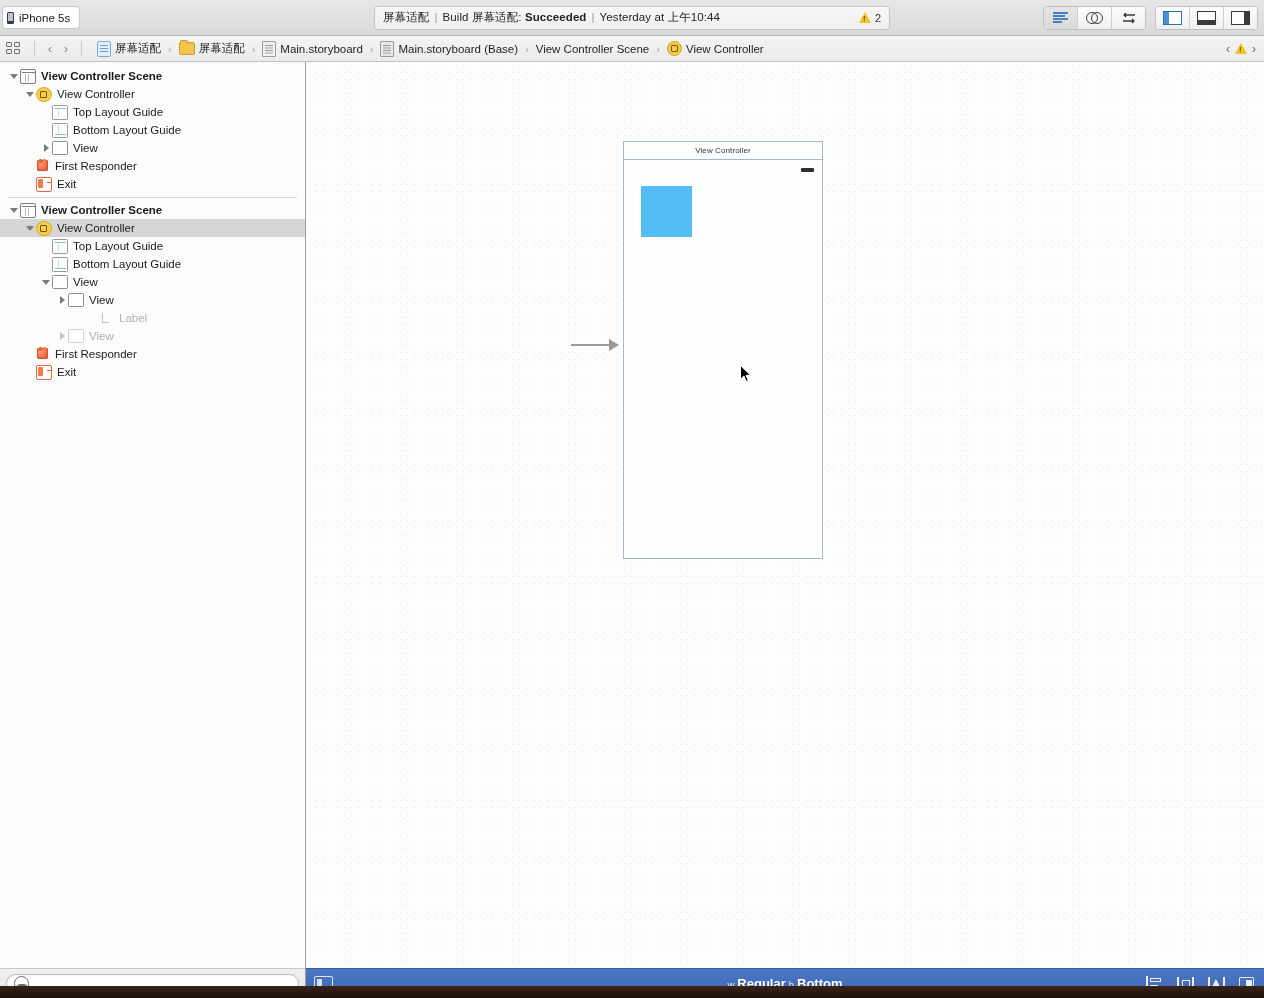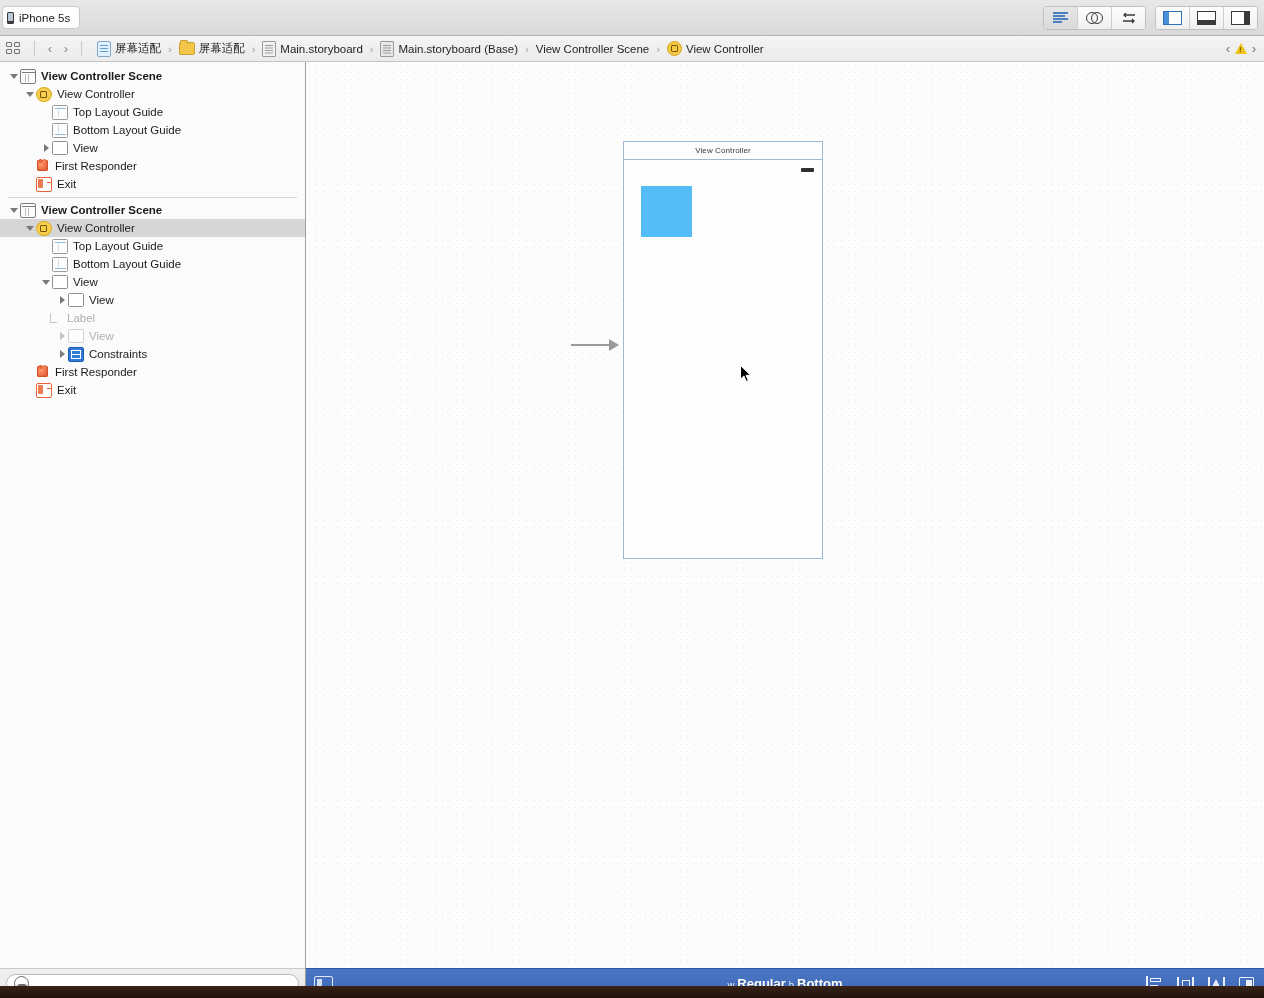--- a/index.html
+++ b/index.html
@@ -480,20 +480,31 @@
 <body>
 
 <div class="app">
 
   <div class="toolbar">
     <div class="scheme-chip">
       <span class="device-icon"></span>
       <span>iPhone 5s</span>
     </div>
 
+    <div class="status-center">
+      <span class="status-text">
+        <span>屏幕适配</span><span class="status-sep">|</span><span>Build</span>
+        <span>屏幕适配:</span>
+        <b>Succeeded</b><span class="status-sep">|</span><span>Yesterday at 上午10:44</span>
+      </span>
+      <span class="status-issues">
+        <span class="warn-tri"></span>
+        <span>2</span>
+      </span>
+    </div>
 
     <div class="toolbar-right">
       <div class="seg-group">
         <div class="seg-btn on">
           <span class="g-lines">
               <i></i>
               <i></i>
               <i></i>
               <i></i>
             </span>
@@ -664,38 +675,31 @@
           <span class="ricon ic-view"></span>
           <span>View</span>
         </div>
         <div class="row" style="padding-left:56px">
           <span class="disc">
               <span class="tri-r"></span>
             </span>
           <span class="ricon ic-view"></span>
           <span>View</span>
         </div>
-        <div class="row dim" style="padding-left:36px">
+        <div class="row dim" style="padding-left:88px">
           <span class="disc none"></span>
           <span class="ricon ic-label"></span>
           <span>Label</span>
         </div>
         <div class="row dim" style="padding-left:56px">
           <span class="disc">
               <span class="tri-r"></span>
             </span>
           <span class="ricon ic-view dimmed"></span>
           <span>View</span>
-        </div>
-        <div class="row" style="padding-left:56px">
-          <span class="disc">
-              <span class="tri-r"></span>
-            </span>
-          <span class="ricon ic-constr"></span>
-          <span>Constraints</span>
         </div>
         <div class="row" style="padding-left:24px">
           <span class="disc none"></span>
           <span class="ricon ic-fr"></span>
           <span>First Responder</span>
         </div>
         <div class="row" style="padding-left:24px">
           <span class="disc none"></span>
           <span class="ricon ic-exit"></span>
           <span>Exit</span>

